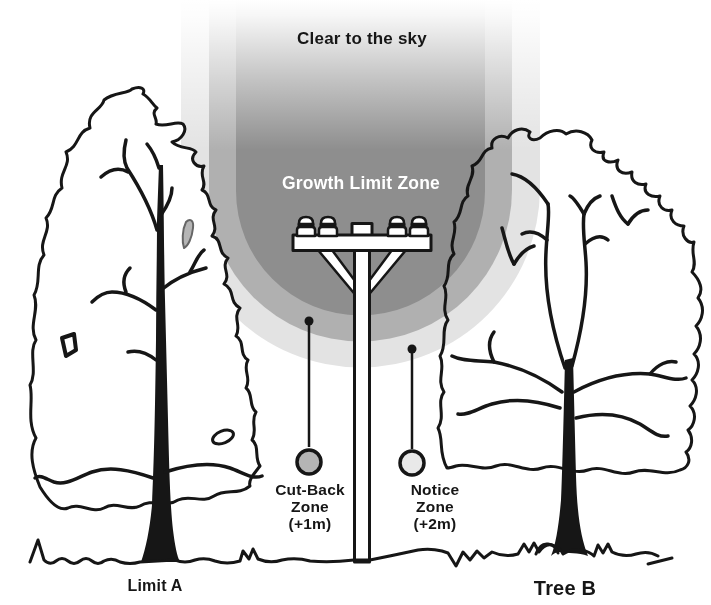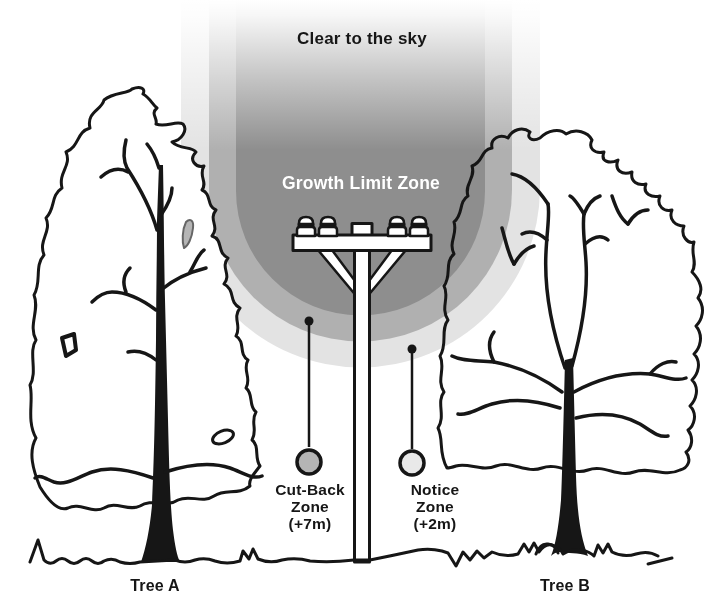--- a/index.html
+++ b/index.html
@@ -11,21 +11,21 @@
   .lbl{
     position:absolute;transform:translateX(-50%);
     font-weight:bold;text-align:center;color:#161616;
     white-space:pre-line;letter-spacing:.2px;line-height:1.1;
   }
   .lbl-sky{left:362px;top:30px;font-size:17px;}
   .lbl-growth{left:361px;top:174px;font-size:17.5px;color:#ffffff;}
   .lbl-cutback{left:310px;top:481px;font-size:15.5px;line-height:17px;}
   .lbl-notice{left:412px;top:481px;font-size:15.5px;line-height:17px;margin-left:23px;}
   .lbl-tree-a{left:155px;top:577px;font-size:16px;}
-  .lbl-tree-b{left:565px;top:577px;font-size:16px;}
+  .lbl-tree-b{left:565px;top:577px;font-size:20px;}
 </style>
 </head>
 <body>
 
 <div class="canvas">
 
   <svg class="scene" width="711" height="605" viewBox="0 0 711 605">
     <defs>
       <linearGradient id="skyFade" x1="0" y1="0" x2="0" y2="1">
         <stop offset="0" stop-color="#ffffff" stop-opacity="1"></stop>
@@ -175,19 +175,19 @@
         Q624,558 636,554 Q648,550 658,556"></path>
       <path stroke-width="3" d="M648,564 L672,558"></path>
       <path stroke-width="3" d="M536,554 Q540,543 548,544 Q556,545 558,553"></path>
     </g>
   </svg>
 
   <div class="lbl lbl-sky">Clear to the sky</div>
   <div class="lbl lbl-growth">Growth Limit Zone</div>
   <div class="lbl lbl-cutback">Cut-Back
 Zone
-(+7m)</div>
+(+1m)</div>
   <div class="lbl lbl-notice">Notice
 Zone
 (+2m)</div>
-  <div class="lbl lbl-tree-a">Tree A</div>
+  <div class="lbl lbl-tree-a">Limit A</div>
   <div class="lbl lbl-tree-b">Tree B</div>
 </div>
 
 </body></html>

